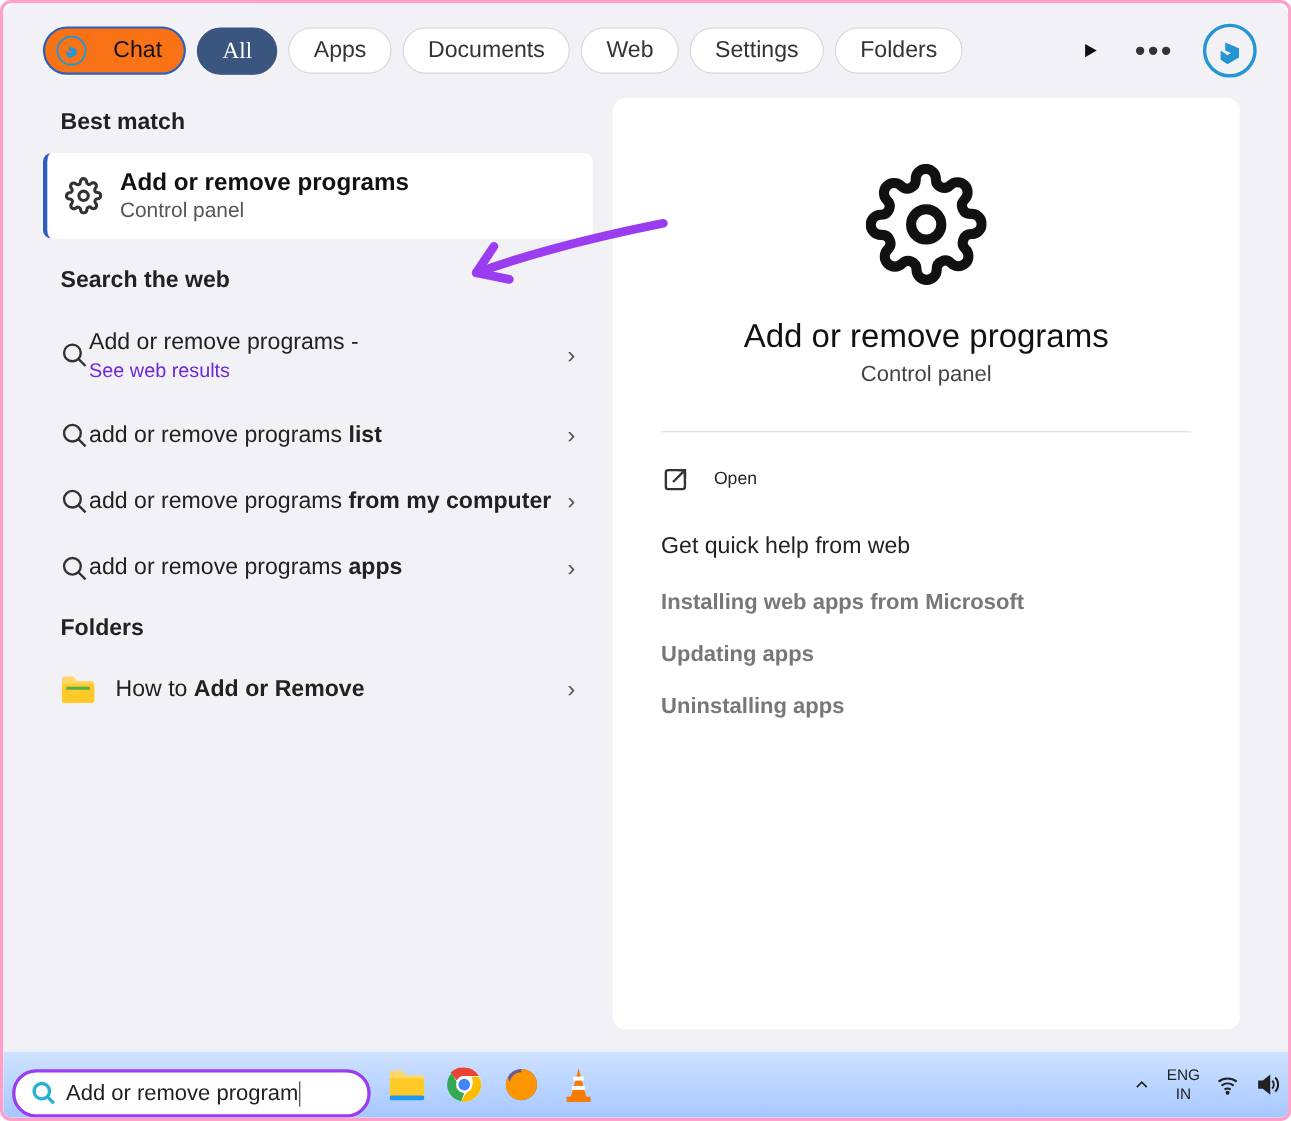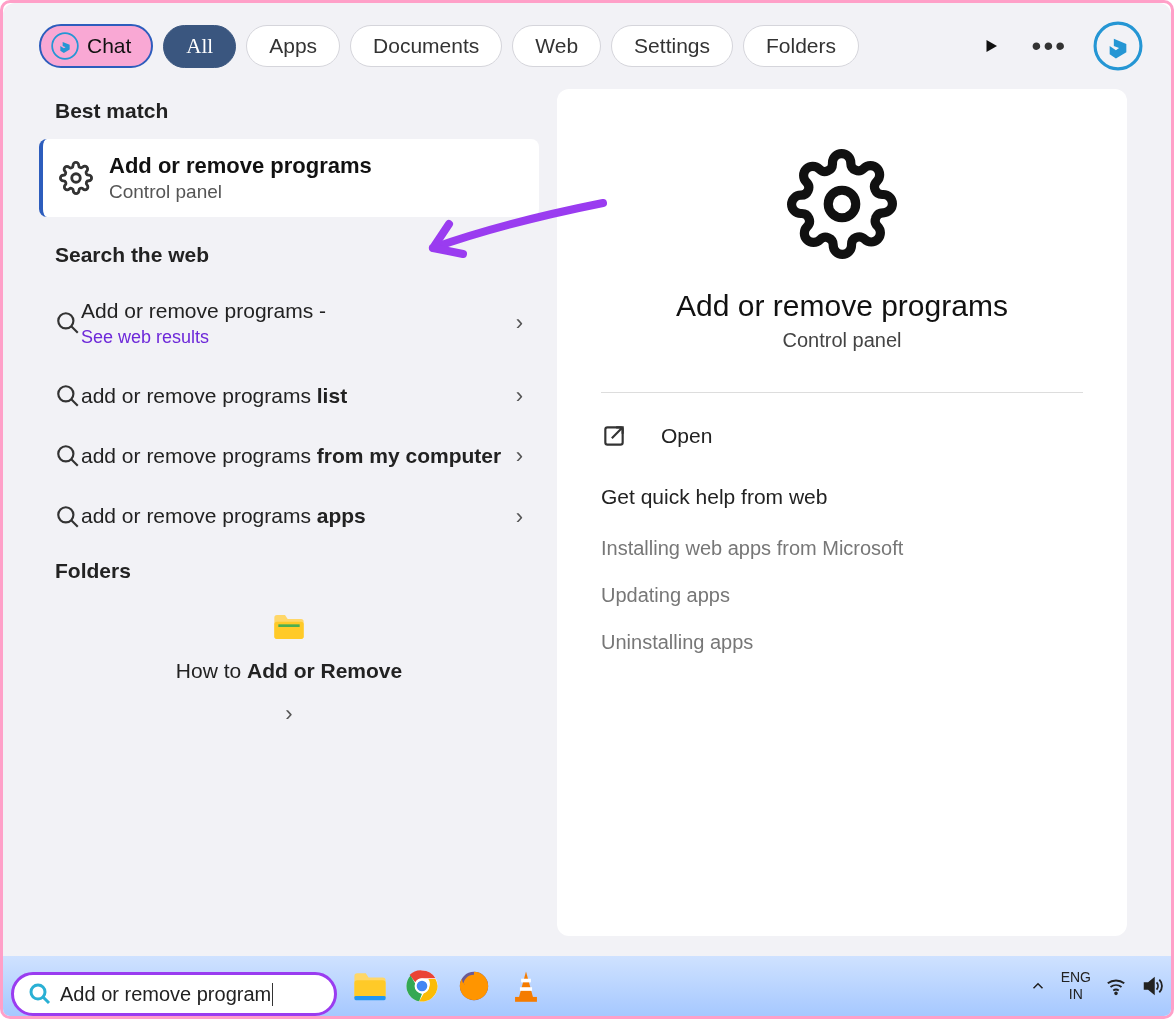--- a/index.html
+++ b/index.html
@@ -1,51 +1,51 @@
 <!DOCTYPE html>
 <html><head>
 <meta charset="utf-8">
 <style>
 * { box-sizing: border-box; margin:0; padding:0; font-family: "Segoe UI", sans-serif; }
 body { width:1174px; height:1019px; background:#fff; position:relative; overflow:hidden; border:3px solid #ffa0c8; border-radius:10px;}
 .search-panel { position:absolute; top:0; left:0; right:0; bottom:60px; background:#f2f2f6; border-radius:12px 12px 0 0; padding:18px 0 0 0; display:flex; flex-direction:column; }
 .tab-row { display:flex; align-items:center; gap:10px; padding:0 28px 18px 36px; }
-.chat-pill { display:flex; align-items:center; gap:8px; border:2px solid #2d5dbd; border-radius:30px; padding:6px 20px 6px 10px; color:#111; font-size:21px; font-weight:500; background:#f9a8d4; }
+.chat-pill { display:flex; align-items:center; gap:24px; border:2px solid #2d5dbd; border-radius:30px; padding:6px 20px 6px 10px; color:#111; font-size:21px; font-weight:500; background:#f97316; }
 .chat-pill .bing-icon { width:28px; height:28px; }
 .tab { border:1px solid #d5d5db; border-radius:30px; padding:8px 22px; font-size:21px; background:#fff; color:#333; cursor:pointer; }
 .tab.active { background:#3a567f; color:#fff; border-color:#3a567f;font-family:Liberation Serif, serif; }
 .tab-more { width:38px; height:38px; display:flex; align-items:center; justify-content:center; font-size:18px; cursor:pointer; margin-left:auto; }
 .triple-dot { font-size:28px; cursor:pointer; margin-left:12px; color:#333; letter-spacing:2px;}
 .bing-large { width:50px; height:50px; margin-left:16px; }
 .main-area { flex:1; display:flex; gap:18px; padding:0 20px 0 36px; overflow:hidden; }
 .left-col { width:500px; display:flex; flex-direction:column; gap:4px; overflow:hidden;}
 .section-title { font-size:21px; font-weight:600; color:#222; margin:10px 0 12px 16px; }
 .best-match { background:#fff; border-radius:8px; padding:14px 16px; display:flex; align-items:center; gap:16px; position:relative; border-left:4px solid #2d5dbd;}
 .best-match .gear-sm { width:34px; height:34px; color:#333;}
 .best-match .bm-text .t { font-size:22px; font-weight:700; color:#111;}
 .best-match .bm-text .s { font-size:19px; color:#555; margin-top:2px;}
 .web-item { display:flex; align-items:center; gap:0; padding:14px 16px; border-radius:8px; cursor:pointer; position:relative;}
 .web-item .mag-sm { width:26px; height:26px; color:#333; flex-shrink:0;}
 .web-item .txt { font-size:21px; color:#222; flex:1; line-height:1.35;}
 .web-item .txt .bold { font-weight:700; }
 .web-item .txt .sub { font-size:18px; color:#6d28d9; display:block;}
 .web-item .chev { color:#555; font-size:22px;}
-.folder-item { display:flex; align-items:center; gap:18px; padding:14px 16px; cursor:pointer;flex-direction:column;}
+.folder-item { display:flex; align-items:center; gap:18px; padding:14px 16px; cursor:pointer;}
 .folder-item .folder-ic { width:32px; height:28px; }
 .folder-item .txt { font-size:21px; color:#222; flex:1;}
 .folder-item .txt .bold { font-weight:700;}
 .right-col { flex:1; background:#fff; border-radius:12px; padding:40px 44px; display:flex; flex-direction:column; margin-right:24px; margin-bottom:20px;}
 .right-col .big-gear { width:110px; height:110px; margin:20px auto 30px auto; color:#111;}
 .right-col .r-title { font-size:30px; font-weight:400; text-align:center; color:#111;}
 .right-col .r-sub { font-size:20px; color:#444; text-align:center; margin-top:6px;}
 .right-col hr { border:none; border-top:1px solid #ddd; margin:40px 0 30px 0;}
-.open-row { display:flex; align-items:center; gap:34px; font-size:21px; color:#222; margin-bottom:36px; cursor:pointer;}
+.open-row { display:flex; align-items:center; gap:22px; font-size:16px; color:#222; margin-bottom:36px; cursor:pointer;}
 .open-row .open-ic { width:26px; height:26px; color:#333;}
 .help-title { font-size:21px; font-weight:500; color:#222; margin-bottom:28px;}
-.help-link { font-size:20px; color:#777; margin-bottom:24px; cursor:pointer;}
+.help-link { font-size:20px; color:#777; margin-bottom:24px; cursor:pointer;font-weight:bold;}
 .arrow-annot { position:absolute; top:190px; left:410px; pointer-events:none;}
 .taskbar { position:absolute; bottom:0; left:0; right:0; height:60px; background:linear-gradient(#cfe2ff,#a6c8ff); display:flex; align-items:center; padding:0 8px; gap:14px;}
 .search-box { width:326px; height:44px; background:#fff; border:3px solid #9a3cf0; border-radius:26px; display:flex; align-items:center; padding:0 14px; gap:8px;margin-top:16px;}
 .search-box .mag-ic { width:24px; height:24px; color:#2ab0d4;}
 .search-box .stxt { font-size:20px; color:#222; border-right:1px solid #333; padding-right:1px;}
 .tb-icon { width:38px; height:38px; border-radius:6px; display:flex; align-items:center; justify-content:center; cursor:pointer;}
 .spacer { flex:1;}
 .tray { display:flex; align-items:center; gap:14px; font-size:14px; color:#222;}
 .tray .lang { text-align:center; line-height:1.2;}
 svg { display:block;}

